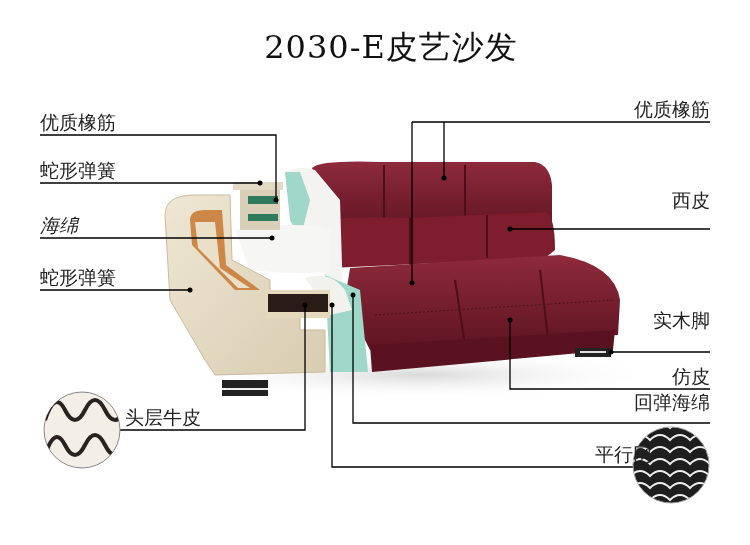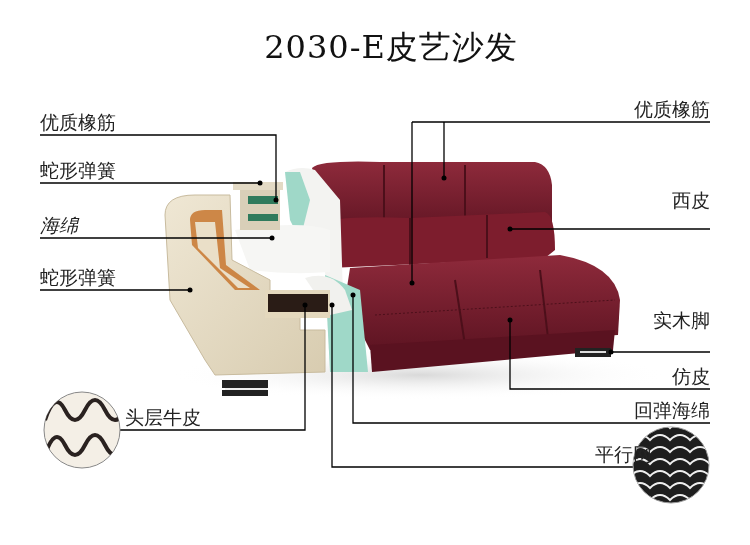--- a/index.html
+++ b/index.html
@@ -150,14 +150,14 @@
 <div class="label" style="left:40px; top:110px;">优质橡筋</div>
 <div class="label" style="left:40px; top:158px;">蛇形弹簧</div>
 <div class="label" style="left:40px; top:213px;font-style:italic;">海绵</div>
 <div class="label" style="left:40px; top:265px;">蛇形弹簧</div>
 <div class="label" style="left:125px; top:405px;">头层牛皮</div>
 
 <div class="label right" style="right:40px; top:97px;">优质橡筋</div>
 <div class="label right" style="right:40px; top:188px;">西皮</div>
 <div class="label right" style="right:40px; top:308px;">实木脚</div>
 <div class="label right" style="right:40px; top:364px;">仿皮</div>
-<div class="label right" style="right:40px; top:398px;margin-left:32px;">回弹海绵</div>
+<div class="label right" style="right:40px; top:390px;margin-left:32px;">回弹海绵</div>
 <div class="label right" style="left:595px; top:442px;">平行网</div>
 
 </body></html>

